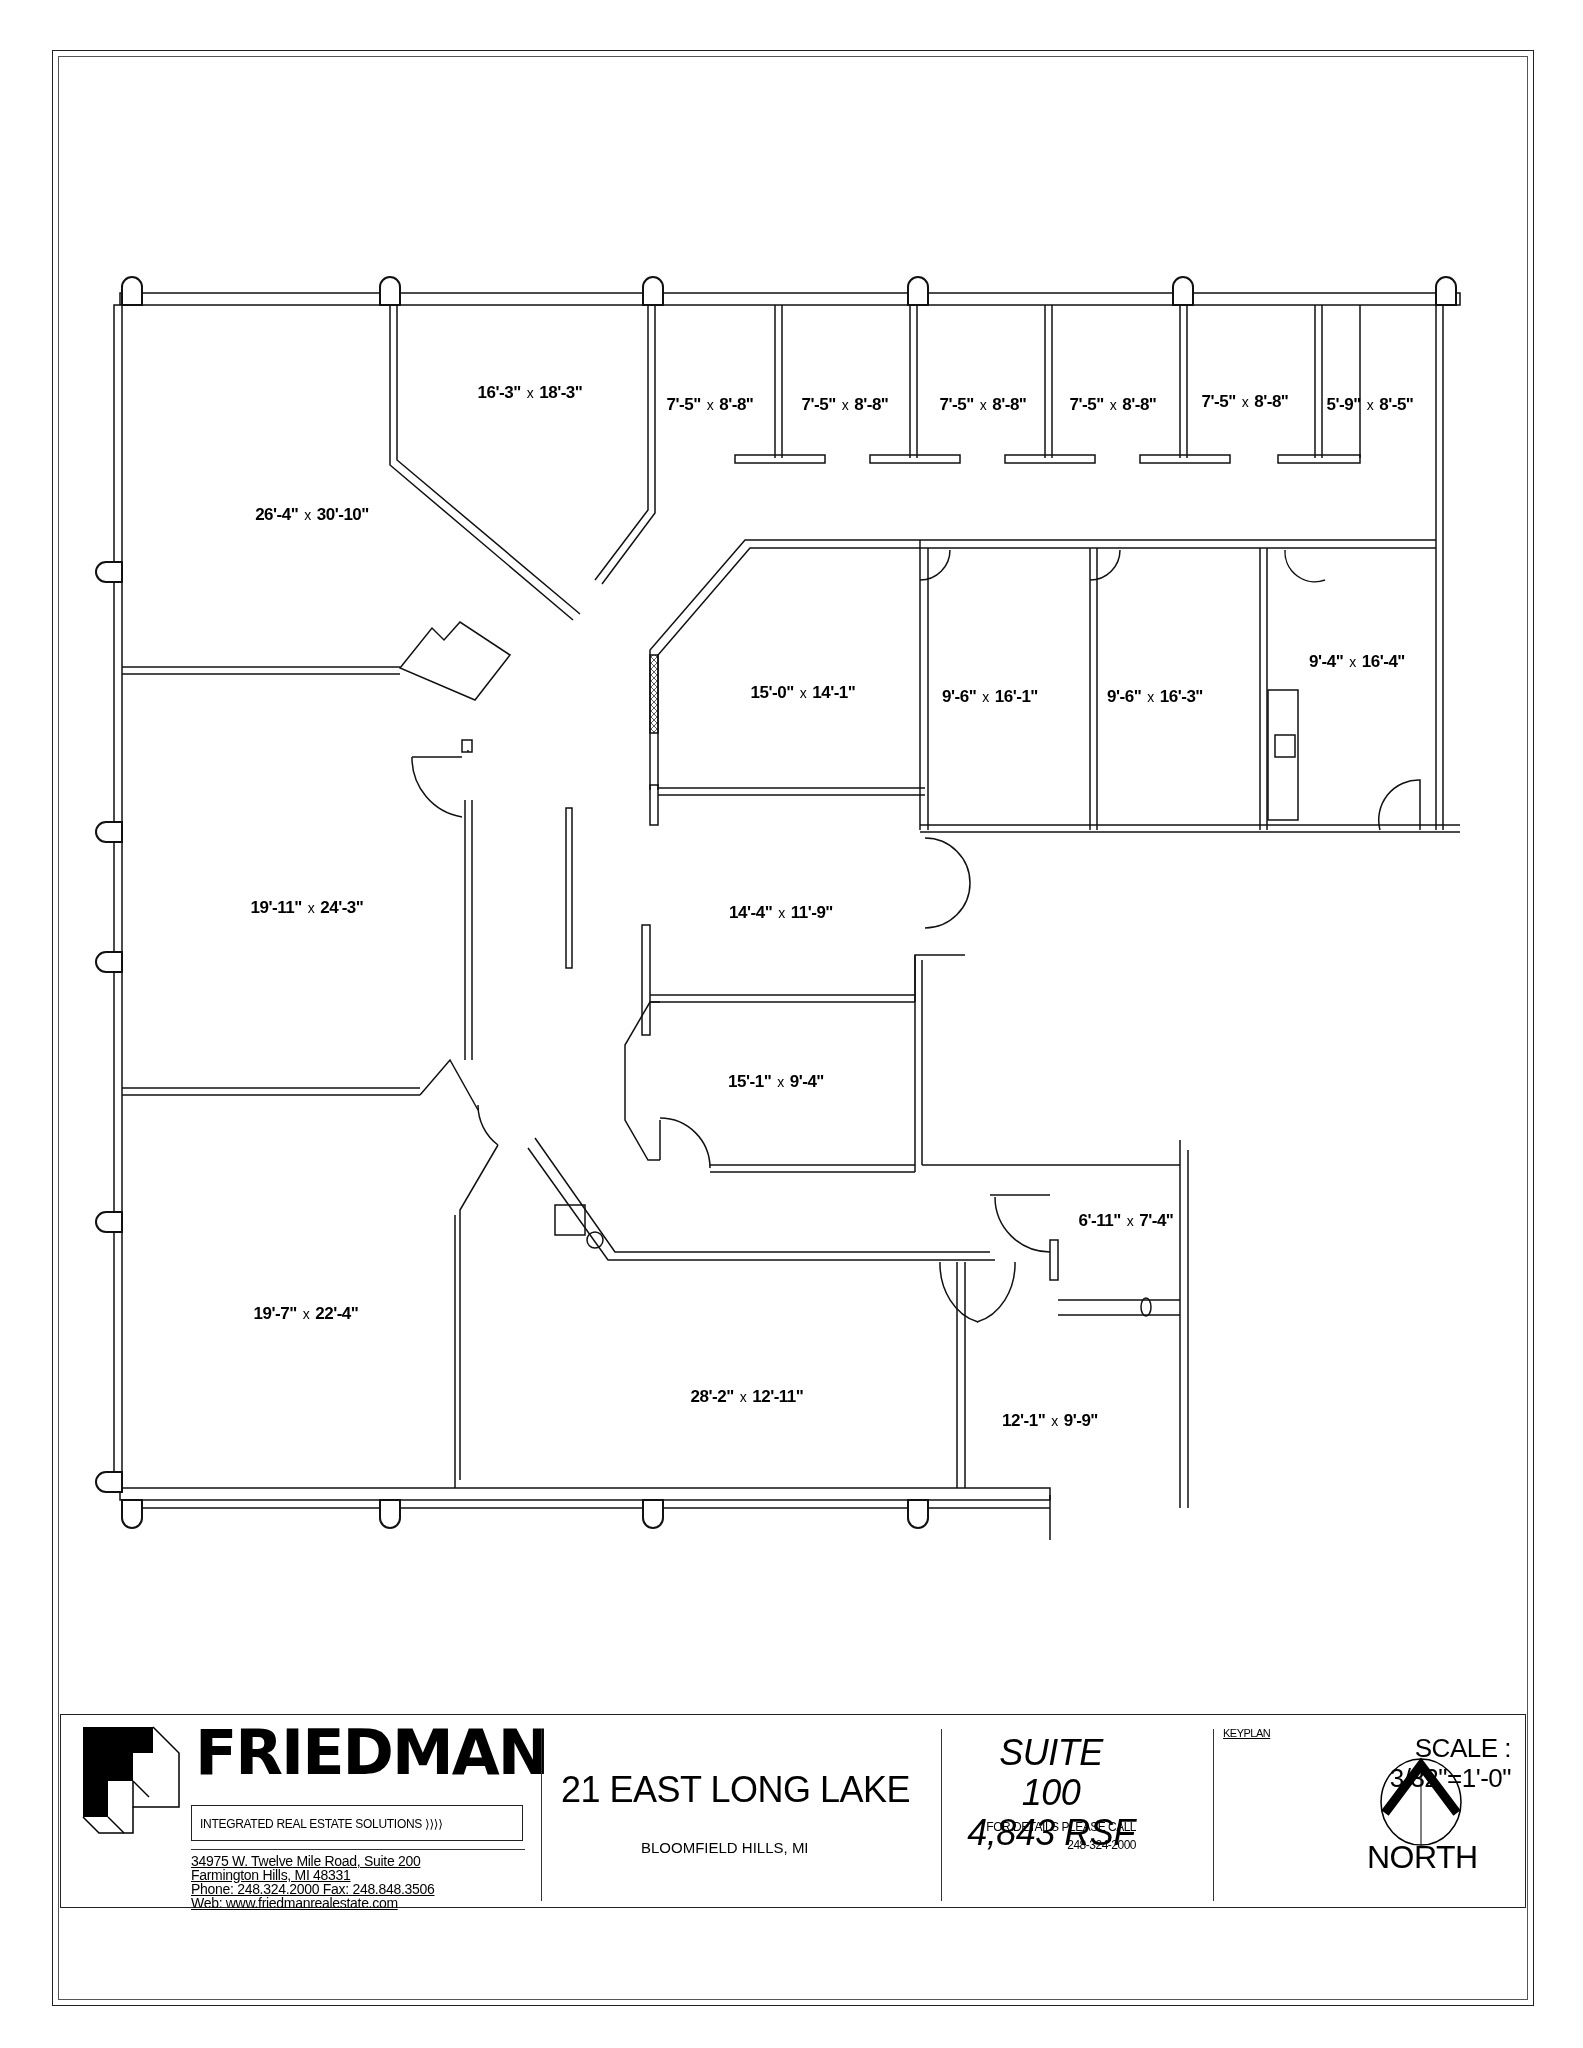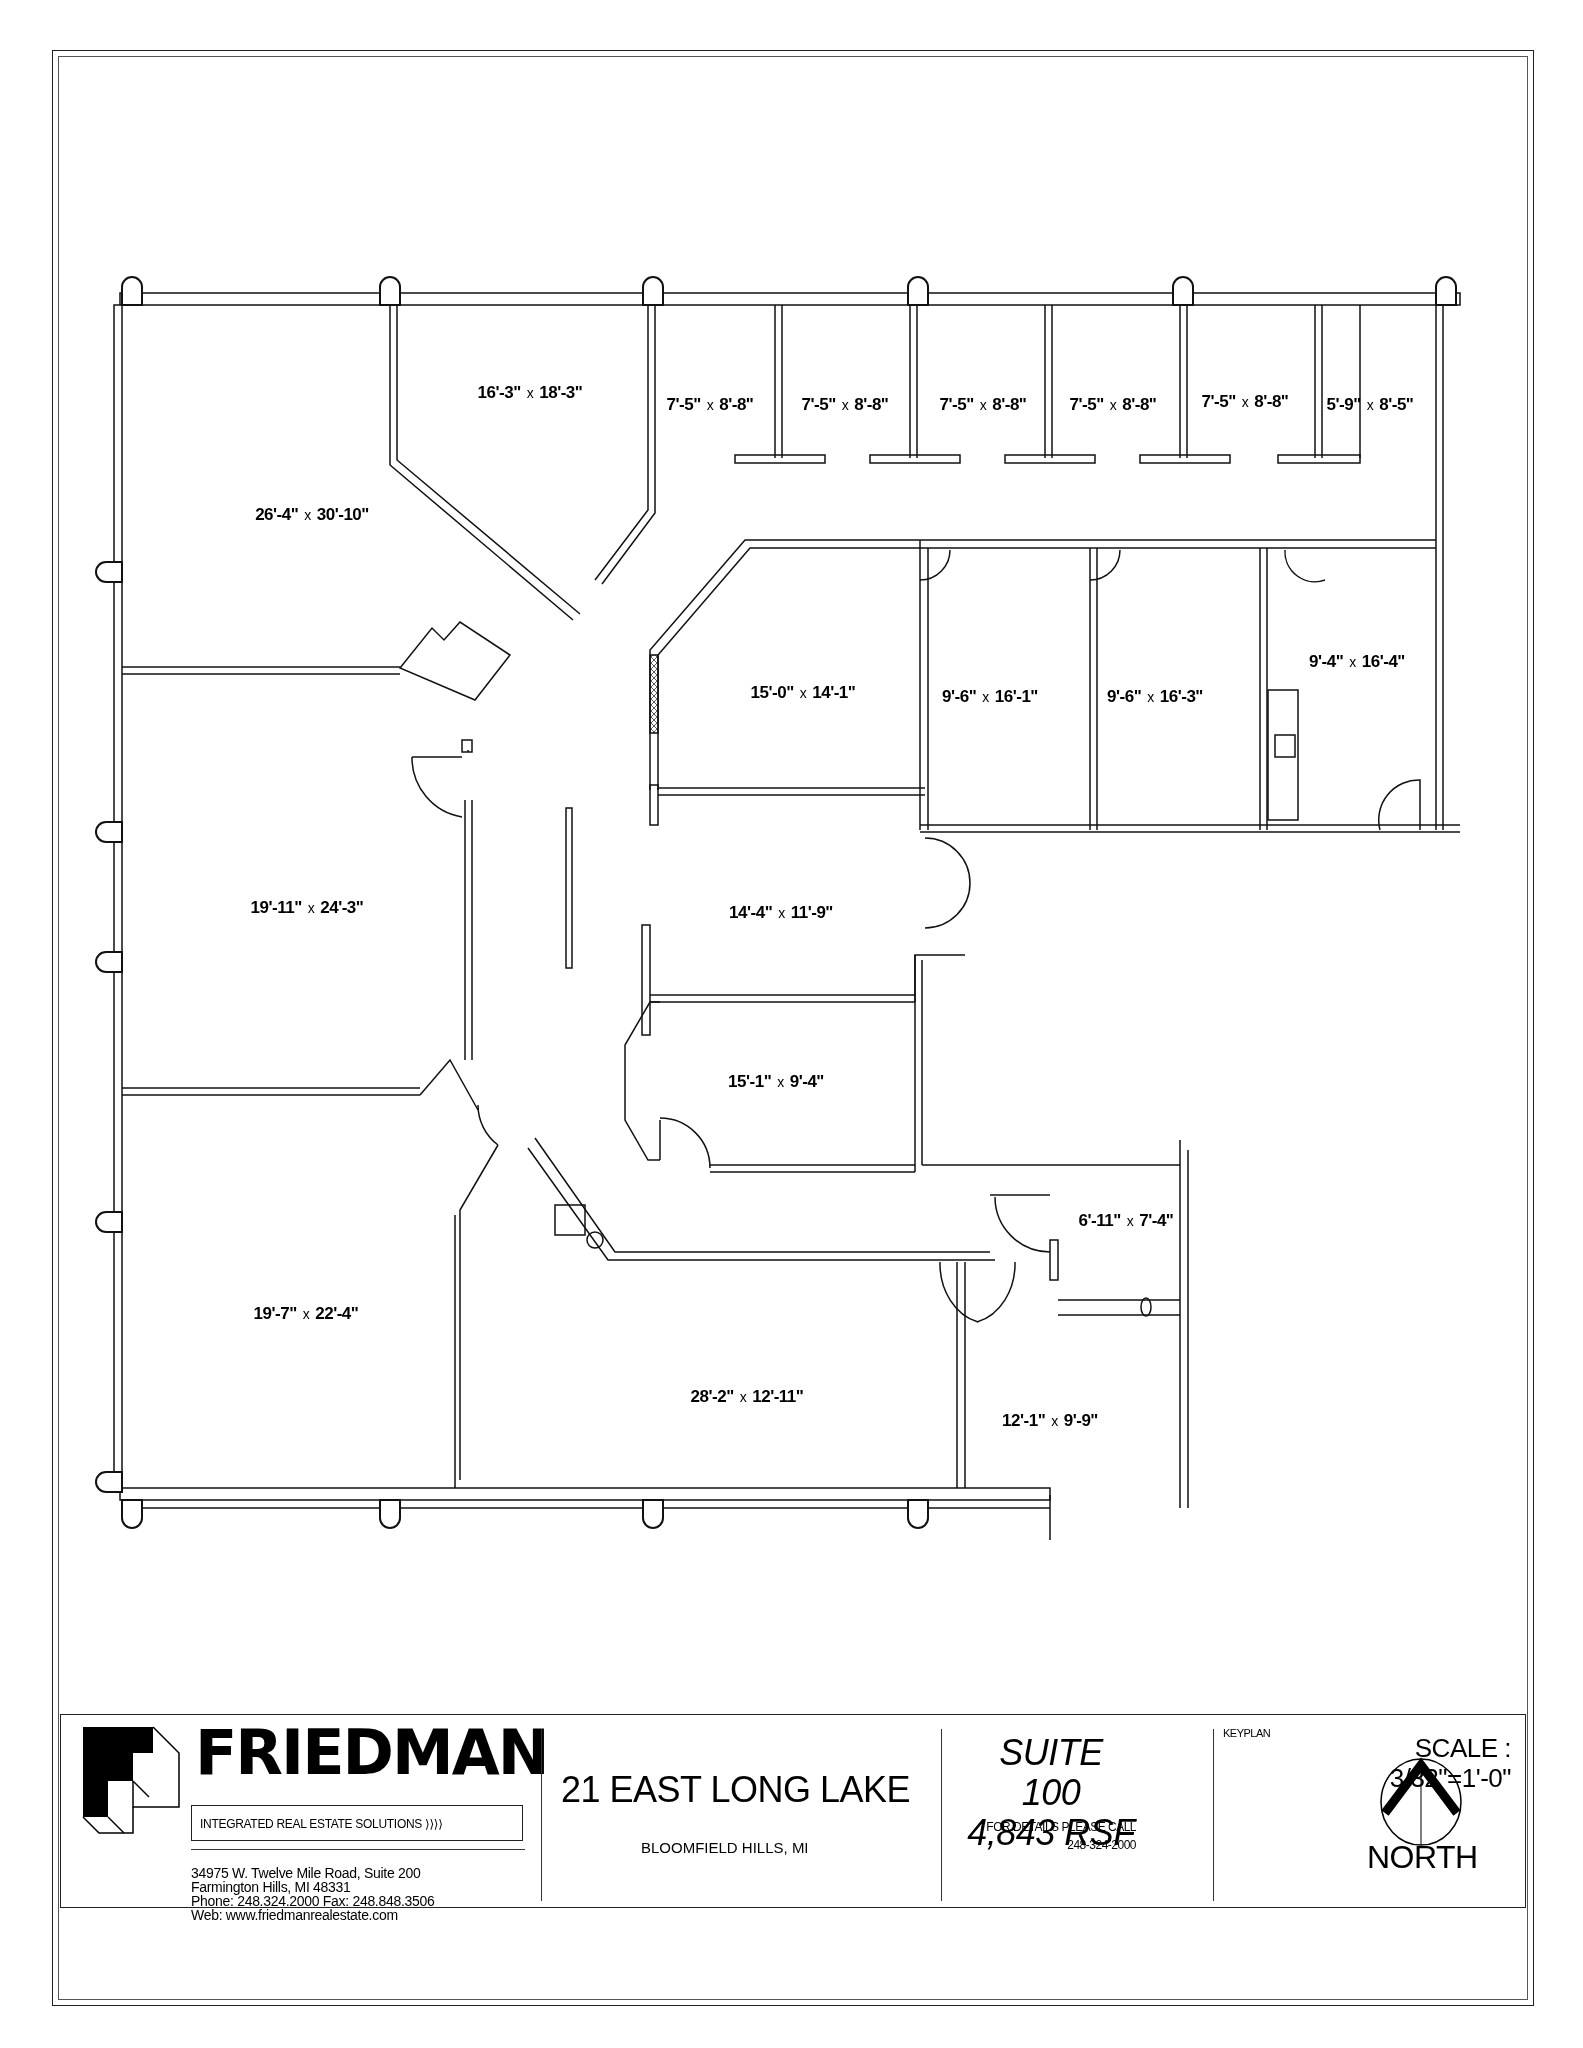--- a/index.html
+++ b/index.html
@@ -8,27 +8,27 @@
   .frame-inner{position:absolute;left:58px;top:56px;width:1468px;height:1942px;border:1px solid #555;}
   svg.plan{position:absolute;left:0;top:0;width:1583px;height:2048px;}
   .room-label{position:absolute;font-size:17px;font-weight:600;letter-spacing:-0.5px;white-space:nowrap;transform:translate(-50%,-50%);}
   .room-label .x{font-weight:300;font-size:14px;margin:0 6px;}
   .scale{position:absolute;right:72px;top:1733px;text-align:right;font-size:26px;line-height:30px;letter-spacing:-0.5px;margin-left:44px;}
   .titleblock{position:absolute;left:60px;top:1714px;width:1464px;height:192px;border:1.5px solid #222;}
   .tb-divider{position:absolute;top:14px;bottom:6px;border-left:1.5px solid #333;}
   .logo{position:absolute;left:20px;top:10px;}
   .brand{position:absolute;left:134px;top:6px;font-size:62px;font-weight:900;letter-spacing:-2px;line-height:64px;font-family:"DejaVu Sans","Liberation Sans",sans-serif;}
   .tagline{position:absolute;left:130px;top:90px;width:332px;height:36px;border:1.5px solid #222;font-size:12px;line-height:36px;padding-left:8px;box-sizing:border-box;letter-spacing:-0.3px;white-space:nowrap;}
-  .address{position:absolute;left:130px;top:134px;width:334px;border-top:1.5px solid #333;padding-top:16px;font-size:14px;line-height:14px;letter-spacing:-0.3px;}
+  .address{position:absolute;left:130px;top:134px;width:334px;border-top:1.5px solid #333;padding-top:4px;font-size:14px;line-height:14px;letter-spacing:-0.3px;text-decoration:underline;}
   .address div{white-space:nowrap;}
   .bldg-name{position:absolute;left:500px;top:54px;font-size:36px;letter-spacing:-0.5px;white-space:nowrap;}
   .bldg-city{position:absolute;left:580px;top:124px;font-size:15px;white-space:nowrap;}
   .suite{position:absolute;left:905px;top:18px;width:170px;text-align:center;font-size:36px;line-height:40px;letter-spacing:-0.5px;font-style:italic;}
   .call{position:absolute;left:905px;top:103px;width:170px;text-align:right;font-size:12px;line-height:18px;letter-spacing:-0.5px;}
-  .keyplan{position:absolute;left:1162px;top:12px;font-size:11px;letter-spacing:-0.5px;}
+  .keyplan{position:absolute;left:1162px;top:12px;font-size:11px;letter-spacing:-0.5px;text-decoration:underline;}
   .north-label{position:absolute;left:1306px;top:124px;font-size:32px;letter-spacing:-0.5px;}
   .north-icon{position:absolute;left:1315px;top:42px;}
 </style>
 </head>
 <body>
 
 <div class="frame-outer"></div>
 <div class="frame-inner"></div>
 
 <svg class="plan" viewBox="0 0 1583 2048" fill="none" stroke="#111" stroke-width="1.5">

